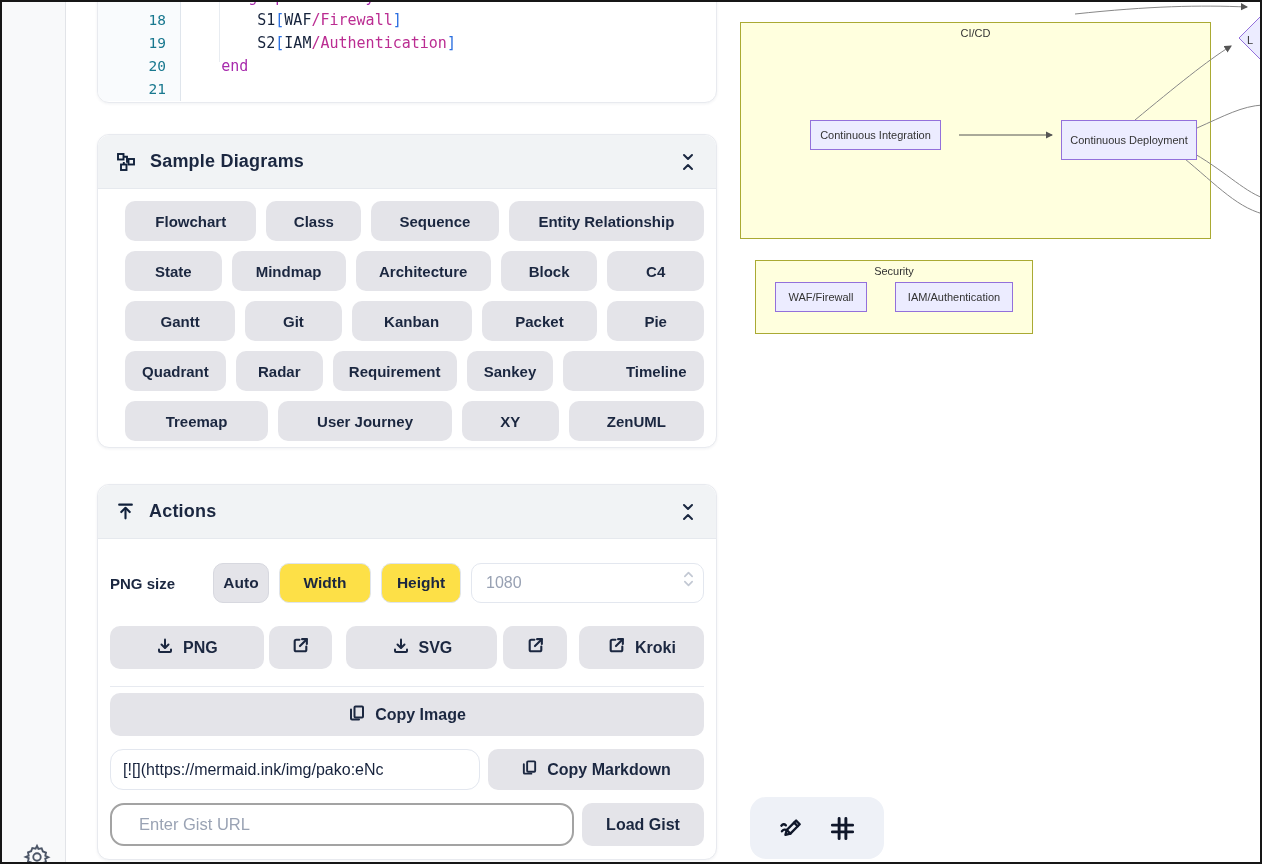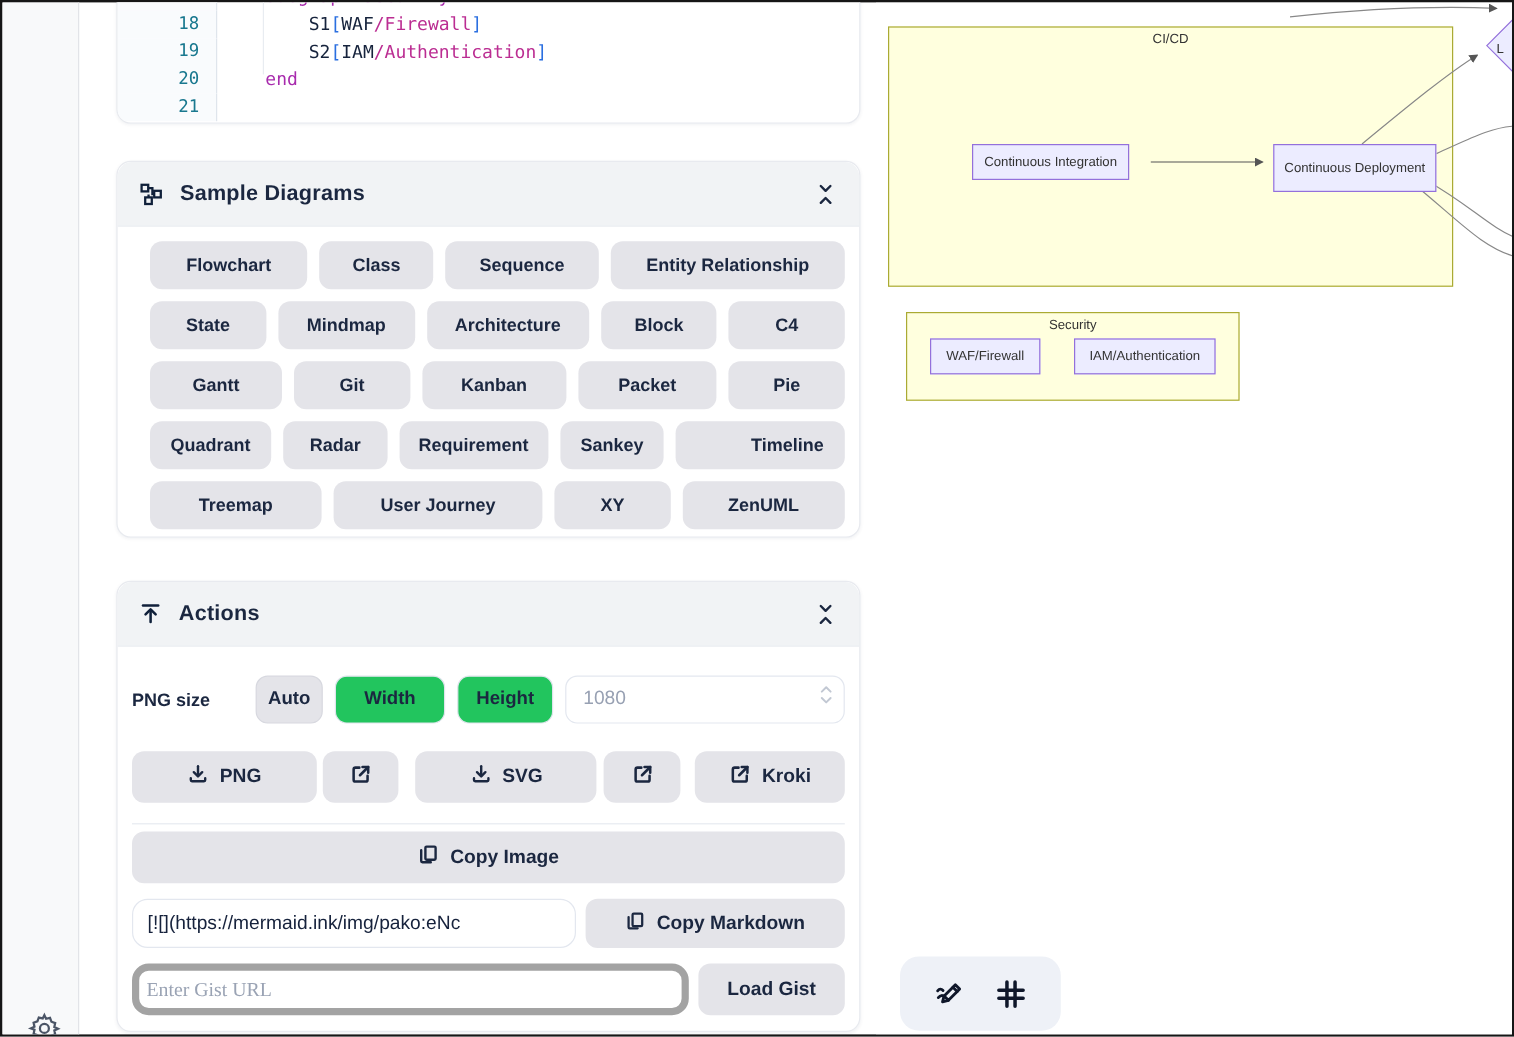--- a/index.html
+++ b/index.html
@@ -35,37 +35,37 @@
   .srow { display:flex; gap:10px;margin-left:15px; }
   .pill { height:40px; border:none; border-radius:10px; background:var(--btn-gray); color:var(--ink); font-family:"Liberation Sans", sans-serif; font-size:15px; font-weight:700; cursor:pointer; }
 
   
   .actions-card { top:482px; height:376px; }
   .actions-body { padding:0 12px 12px 12px; }
   .png-row { margin-top:24px; display:flex; align-items:center; height:40px; }
   .png-label { font-size:15px; font-weight:600; color:var(--ink); width:103px; }
   .seg { height:40px; border-radius:10px; font-size:15.5px; font-weight:700; color:var(--ink); cursor:pointer; font-family:"Liberation Sans", sans-serif; }
   .seg.sel { background:var(--btn-gray); border:1px solid #d7d8df; width:56px; }
-  .seg.unsel { background:#22c55e; border:1px solid #dfe4ec; }
+  .seg.unsel { background:#fde047; border:1px solid #dfe4ec; }
   .seg.w92 { width:92px; margin-left:10px; }
   .seg.w80 { width:80px; margin-left:10px; }
   .numwrap { position:relative; flex:1; margin-left:10px; }
   .numwrap input { width:100%; height:40px; border:1px solid #e3e7ef; border-radius:10px; padding:0 30px 0 14px; font-size:16px; color:#98a1b3; background:#fff; font-family:"Liberation Sans", sans-serif; }
   .stepper { position:absolute; right:10px; top:8px; color:#c2c8d3; display:flex; flex-direction:column; gap:2px; }
 
   .dl-row { margin-top:23px; display:flex; align-items:center; }
   .gbtn { height:43px; border:none; border-radius:10px; background:var(--btn-gray); color:var(--ink); display:flex; align-items:center; justify-content:center; gap:9px; font-size:16px; font-weight:700; cursor:pointer; font-family:"Liberation Sans", sans-serif; }
   .w155{width:155px;} .w64{width:64px;margin-left:5px;} .w152{width:152px;margin-left:14px;} .w64b{width:64px;margin-left:6px;} .w126{width:126px;margin-left:12px;}
   .divider { margin-top:17px; height:1px; background:#e7eaf0; border:none; }
   .copy-image-btn { margin-top:6px; width:100%; height:43px; }
   .md-row { margin-top:13px; display:flex; gap:8px; }
   .md-row input { flex:1; height:41px; border:1px solid #e3e7ef; border-radius:13px; padding:0 12px; font-size:16px; font-weight:500; color:#16223c; font-family:"Liberation Sans", sans-serif; }
   .copy-md-btn { width:216px; height:41px; }
   .gist-row { margin-top:13px; display:flex; gap:8px; }
-  .gist-row input { flex:1; height:43px; border:6px solid #a3a3a3; border-radius:14px; padding:0 6px; font-size:16.5px; color:#16223c; font-family:Liberation Serif, serif; }
+  .gist-row input { flex:1; height:43px; border:2px solid #a3a3a3; border-radius:14px; padding:0 27px; font-size:16.5px; color:#16223c; font-family:Liberation Sans, sans-serif; }
   .gist-row input::placeholder { color:#9aa3b4; }
   .load-gist-btn { width:122px; height:43px; }
 
   
   .preview { position:absolute; left:728px; top:0; width:530px; height:860px; background:#fff; }
   .edges { position:absolute; left:0; top:0; width:530px; height:300px; }
   .cluster { position:absolute; background:var(--cluster-fill); border:1px solid var(--cluster-border); }
   .cluster-label { position:absolute; top:4px; width:100%; text-align:center; font-size:11px; color:#333; }
   .cicd { left:10px; top:20px; width:471px; height:217px; }
   .security { left:25px; top:258px; width:278px; height:74px; }

